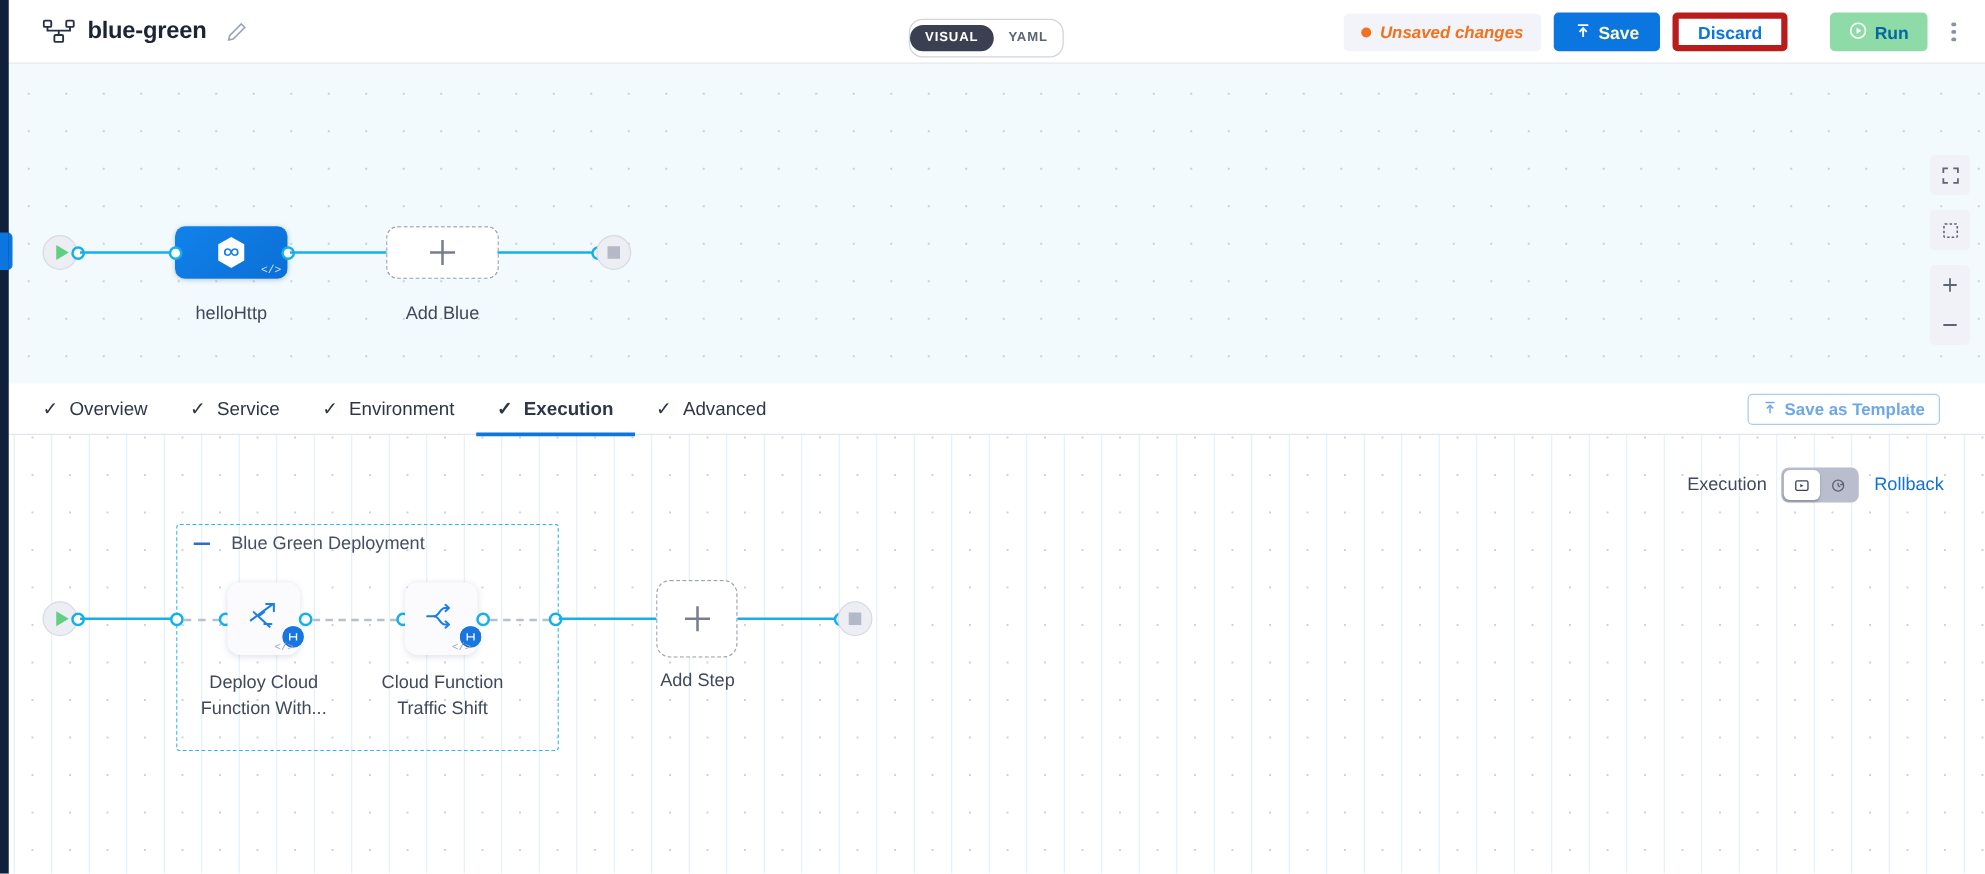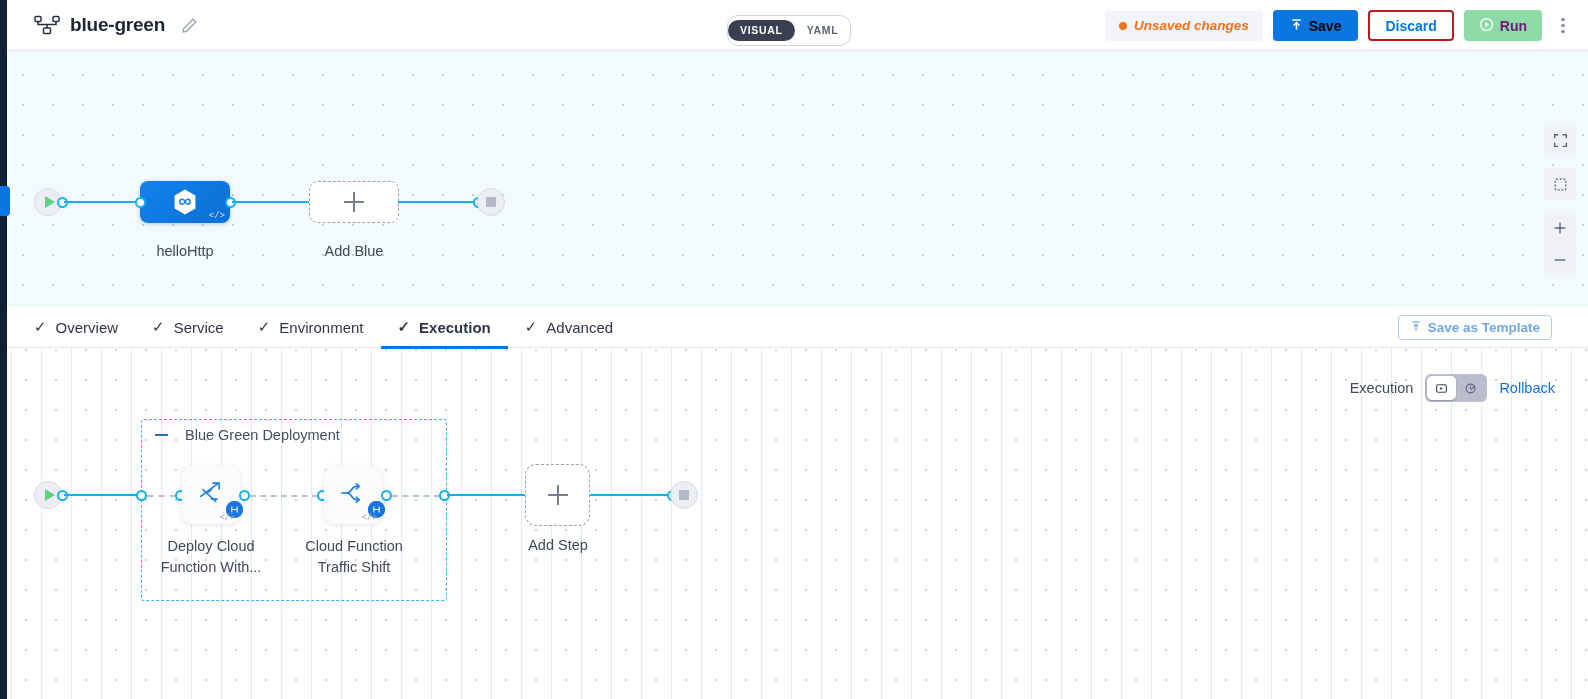--- a/index.html
+++ b/index.html
@@ -33,23 +33,23 @@
   .seg-opt.active { background: #3a3f51; color: #ffffff; border-radius: 11px; }
 
   .hdr-right { position: absolute; right: 14px; top: 0; height: 51px;
     display: flex; align-items: center; gap: 10px; }
   .unsaved { display: flex; align-items: center; gap: 7px; background: #f2f4f9;
     border-radius: 4px; height: 30px; padding: 0 14px; }
   .dot-orange { width: 8px; height: 8px; border-radius: 50%; background: #f2711c; }
   .unsaved-txt { font-size: 13.5px; font-weight: bold; color: #f2711c; font-style: italic; }
   .btn { height: 31px; border-radius: 4px; display: flex; align-items: center;
     justify-content: center; gap: 6px; font-size: 14px; font-weight: bold; cursor: pointer; }
-  .btn-save { background: #0b76e0; color: #000000; padding: 0 17px; }
-  .btn-discard { background: #fff; color: #0b76e0; border: 2px solid #b91c1c; padding: 0 15px; }
-  .btn-run { background: #8fdba8; color: #701a75; padding: 0 15px; }
+  .btn-save { background: #0b76e0; color: #fef9c3; padding: 0 17px; }
+  .btn-discard { background: #fff; color: #0b76e0; border: 5px solid #b91c1c; padding: 0 15px; }
+  .btn-run { background: #8fdba8; color: #0369a1; padding: 0 15px; margin-left: 24px; }
   .kebab { width: 22px; height: 31px; display: flex; flex-direction: column; align-items: center;
     justify-content: center; gap: 3px; cursor: pointer; }
   .kebab i { width: 3.2px; height: 3.2px; border-radius: 50%; background: #8a91a3; display: block; }
 
   
   .canvas-top { position: absolute; left: 0; top: 51px; width: 1588px; height: 256px;
     background: #f2fafd;
     background-image: radial-gradient(circle, #c9cfdb 1.1px, transparent 1.2px);
     background-size: 30px 30px; background-position: 8px 9px; overflow: hidden; }
   .canvas-bottom { position: absolute; left: 0; top: 348px; width: 1588px; height: 351px;

